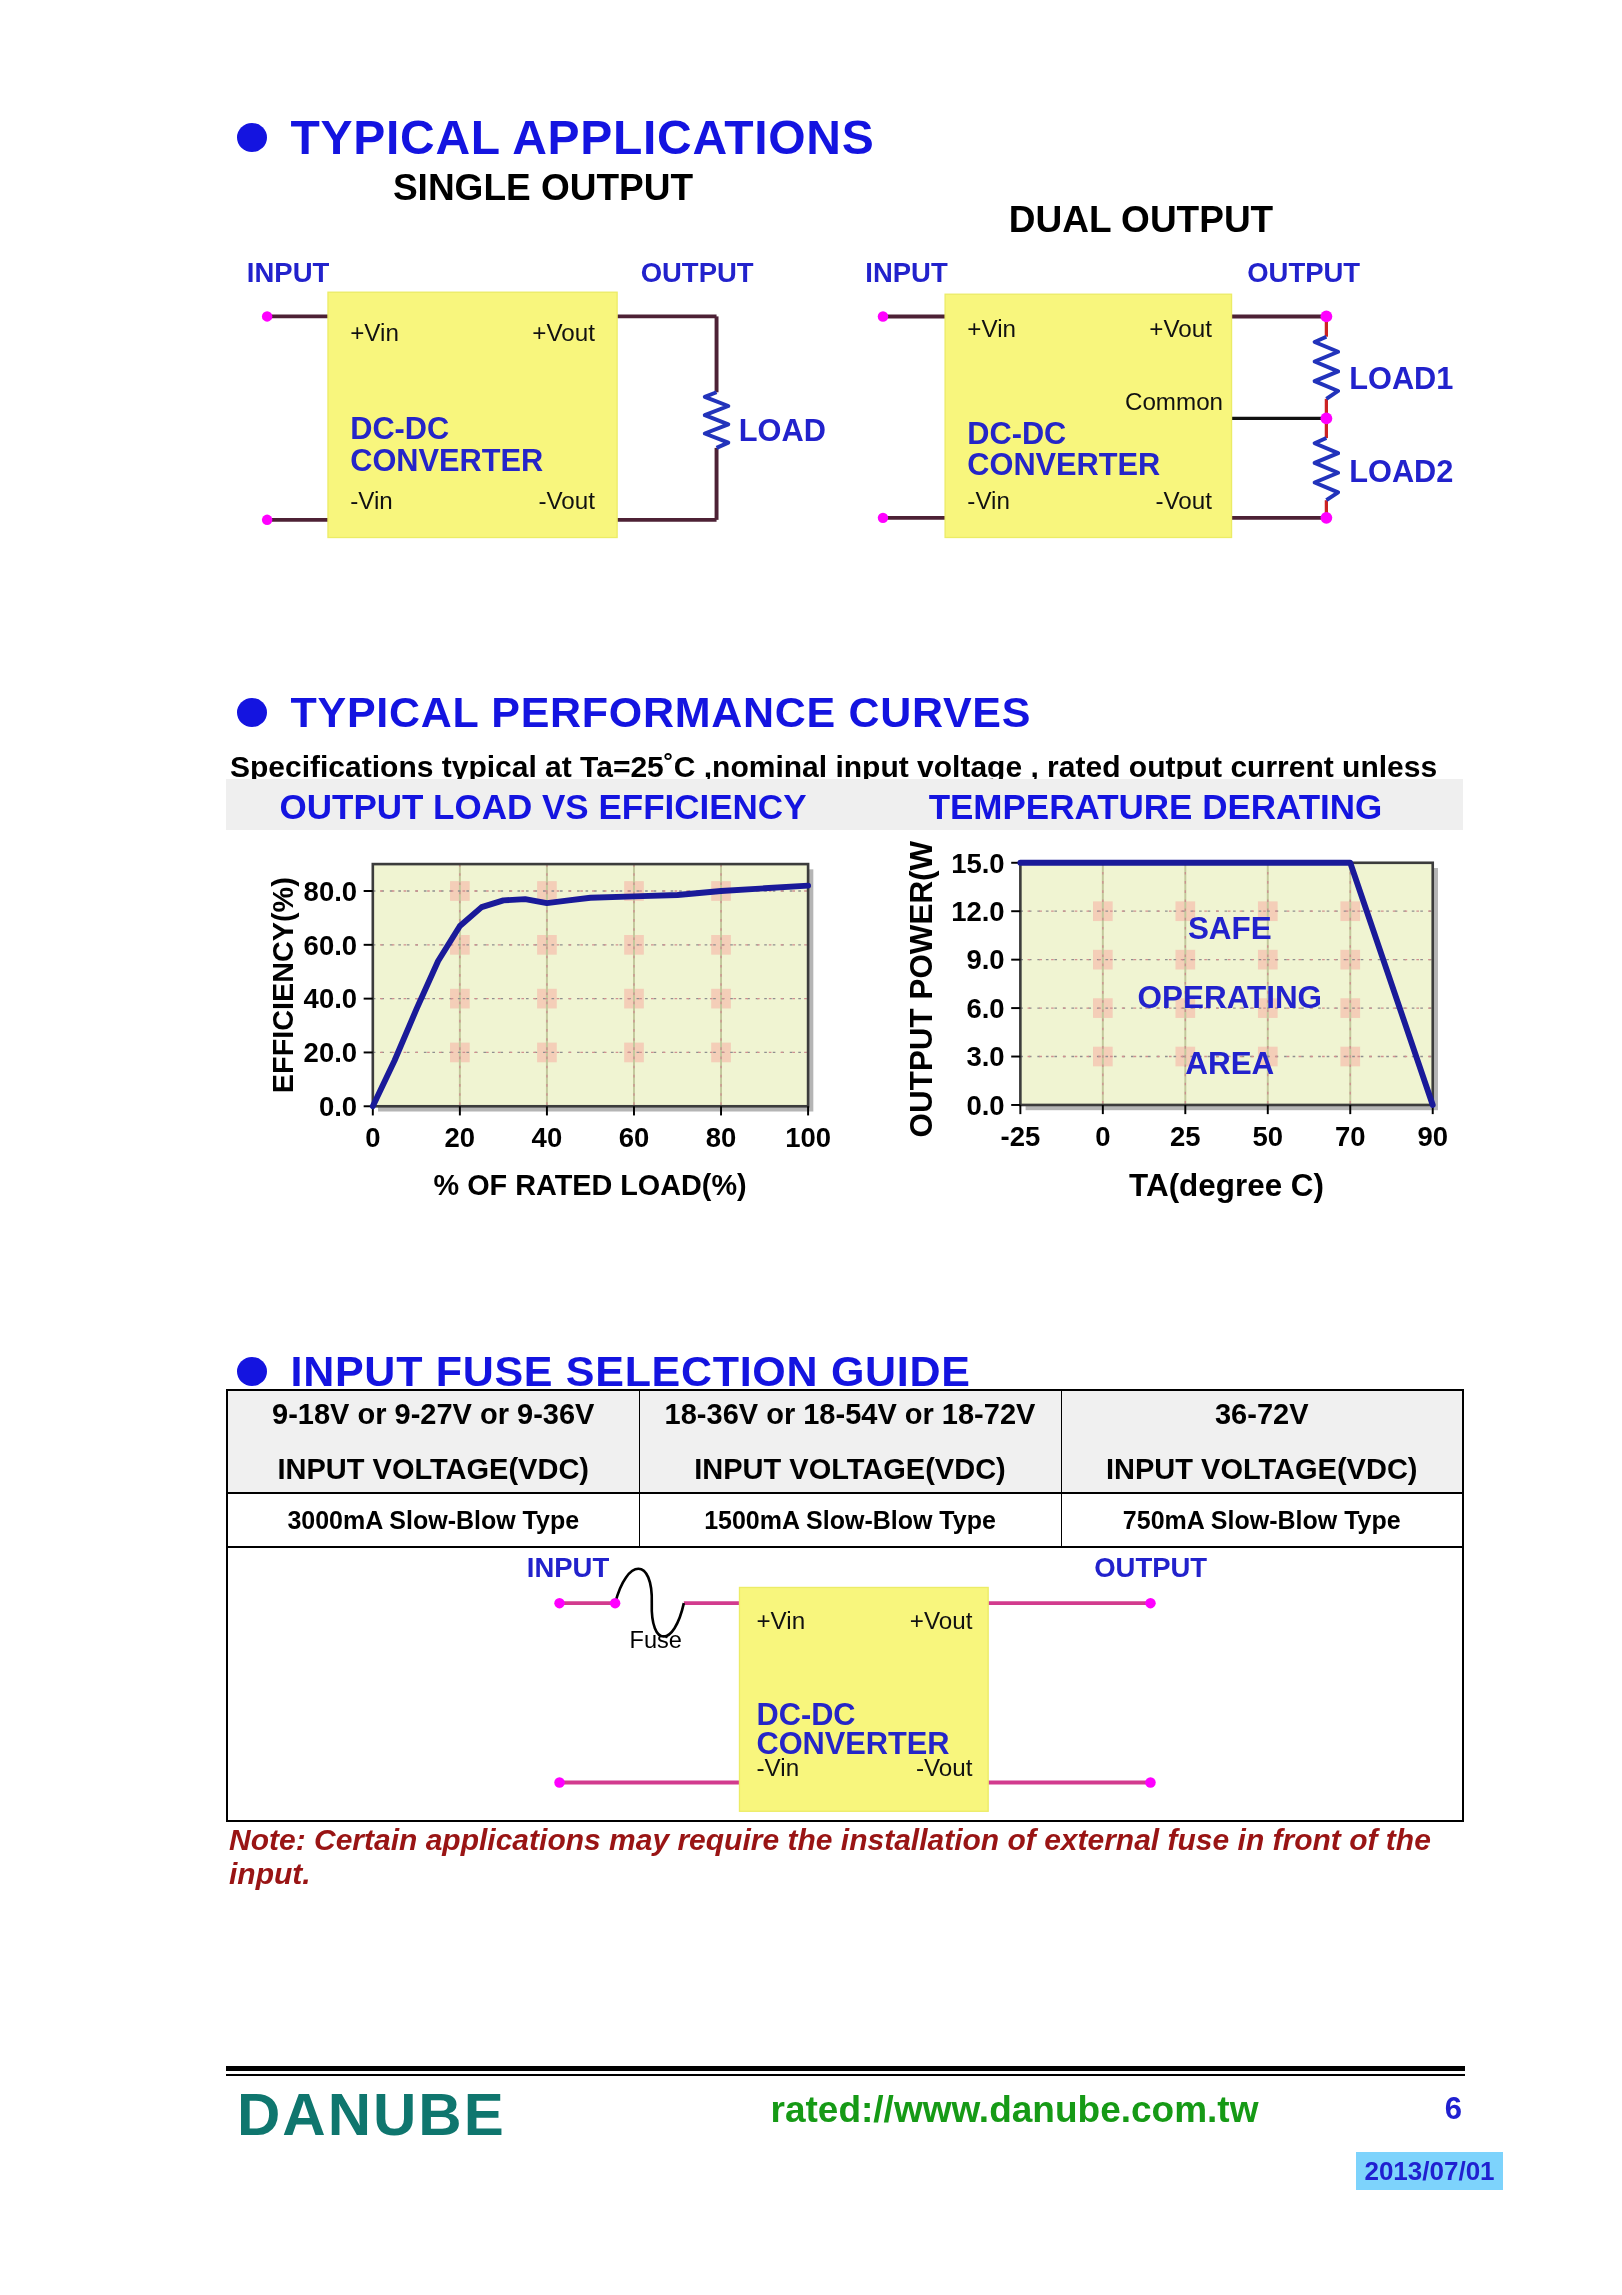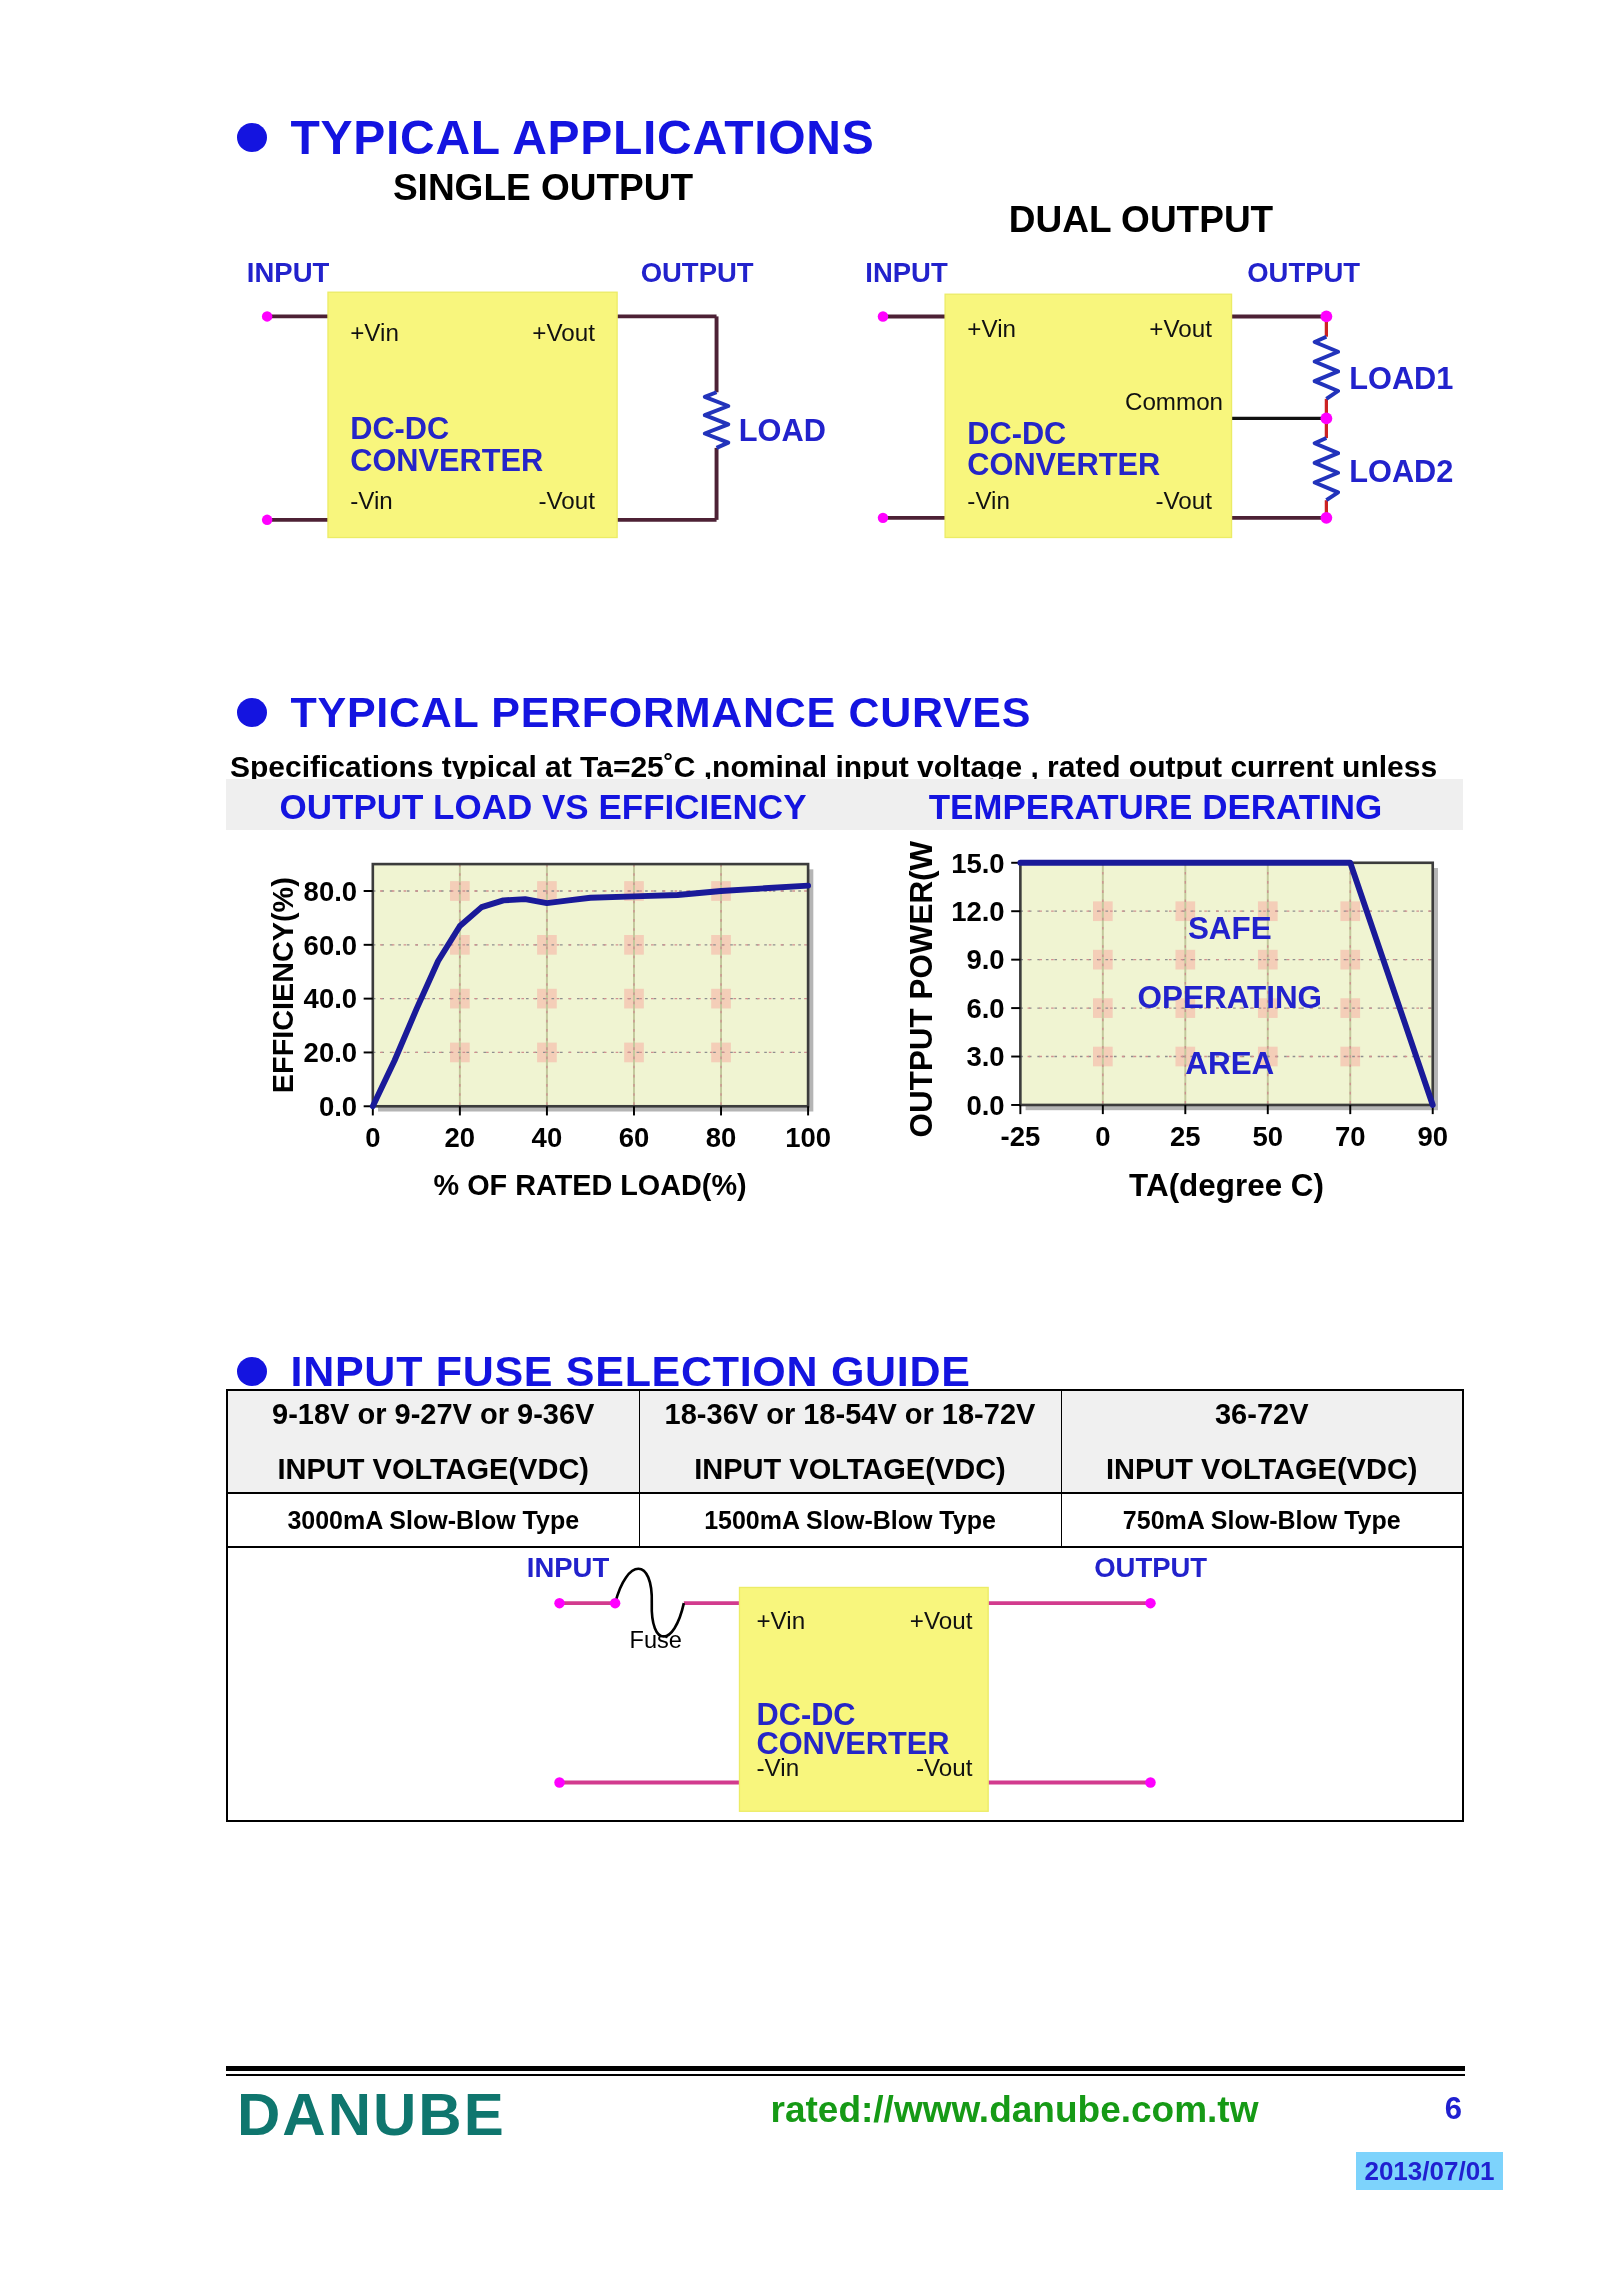--- a/index.html
+++ b/index.html
@@ -322,20 +322,21 @@
           <text class="dev" x="806" y="270">DC-DC</text>
           <text class="dev" x="806" y="315">CONVERTER</text>
           <text class="pin" x="806" y="348">-Vin</text>
           <text class="pin" x="1136" y="348" text-anchor="end">-Vout</text>
         </svg>
       </td>
     </tr>
   </tbody>
     </table>
 
+  <div class="abs note" style="left:229px;top:1823px;width:1217px;">Note: Certain applications may require the installation of external fuse in front of the input.</div>
 
   <div class="abs footer-rule" style="left:226px;top:2066px;width:1239px;">
     <div class="inner"></div>
   </div>
   <div class="abs brand" style="left:237px;top:2080px;">DANUBE</div>
   <div class="abs url" style="left:753px;top:2089px;width:523px;">rated://www.danube.com.tw</div>
   <div class="abs pagenum" style="left:1413px;top:2091px;width:49px;">6</div>
   <div class="abs datechip" style="left:1356px;top:2152px;width:147px;">2013/07/01</div>
 
 </div>

